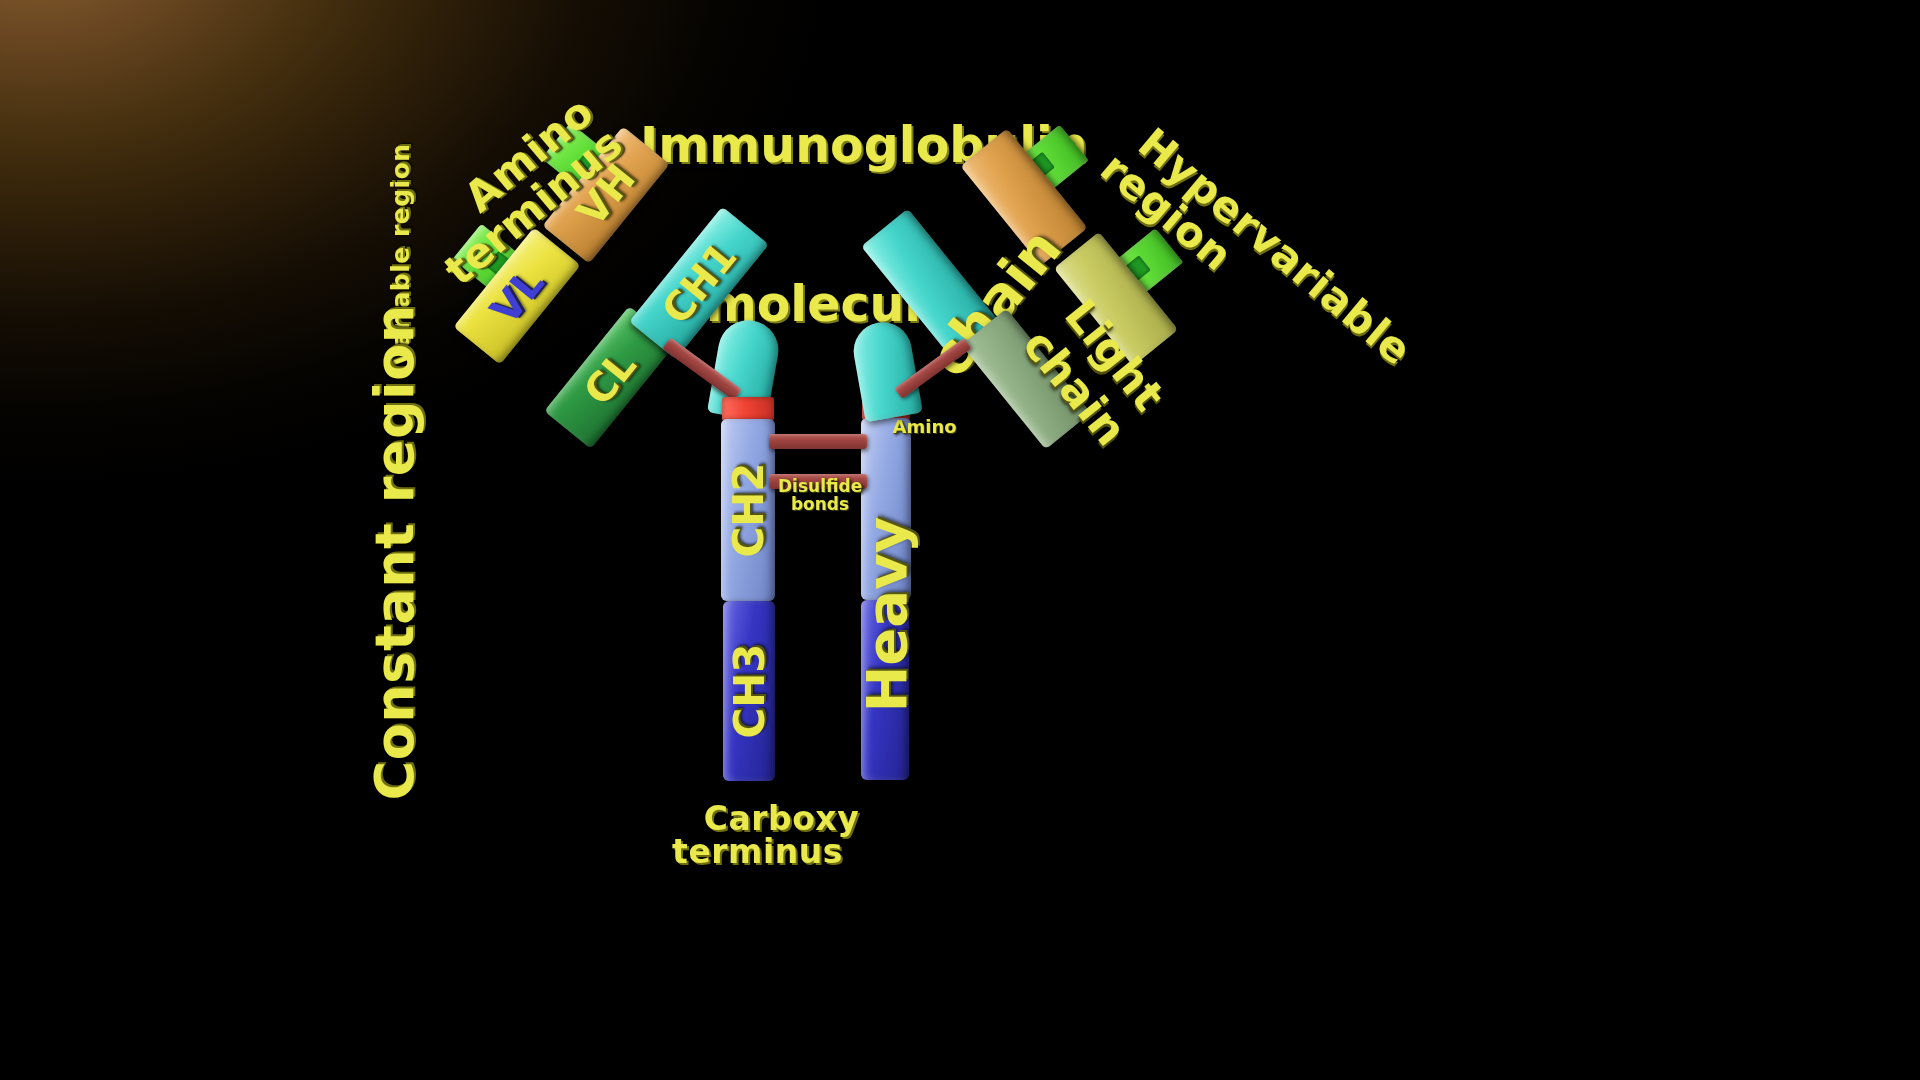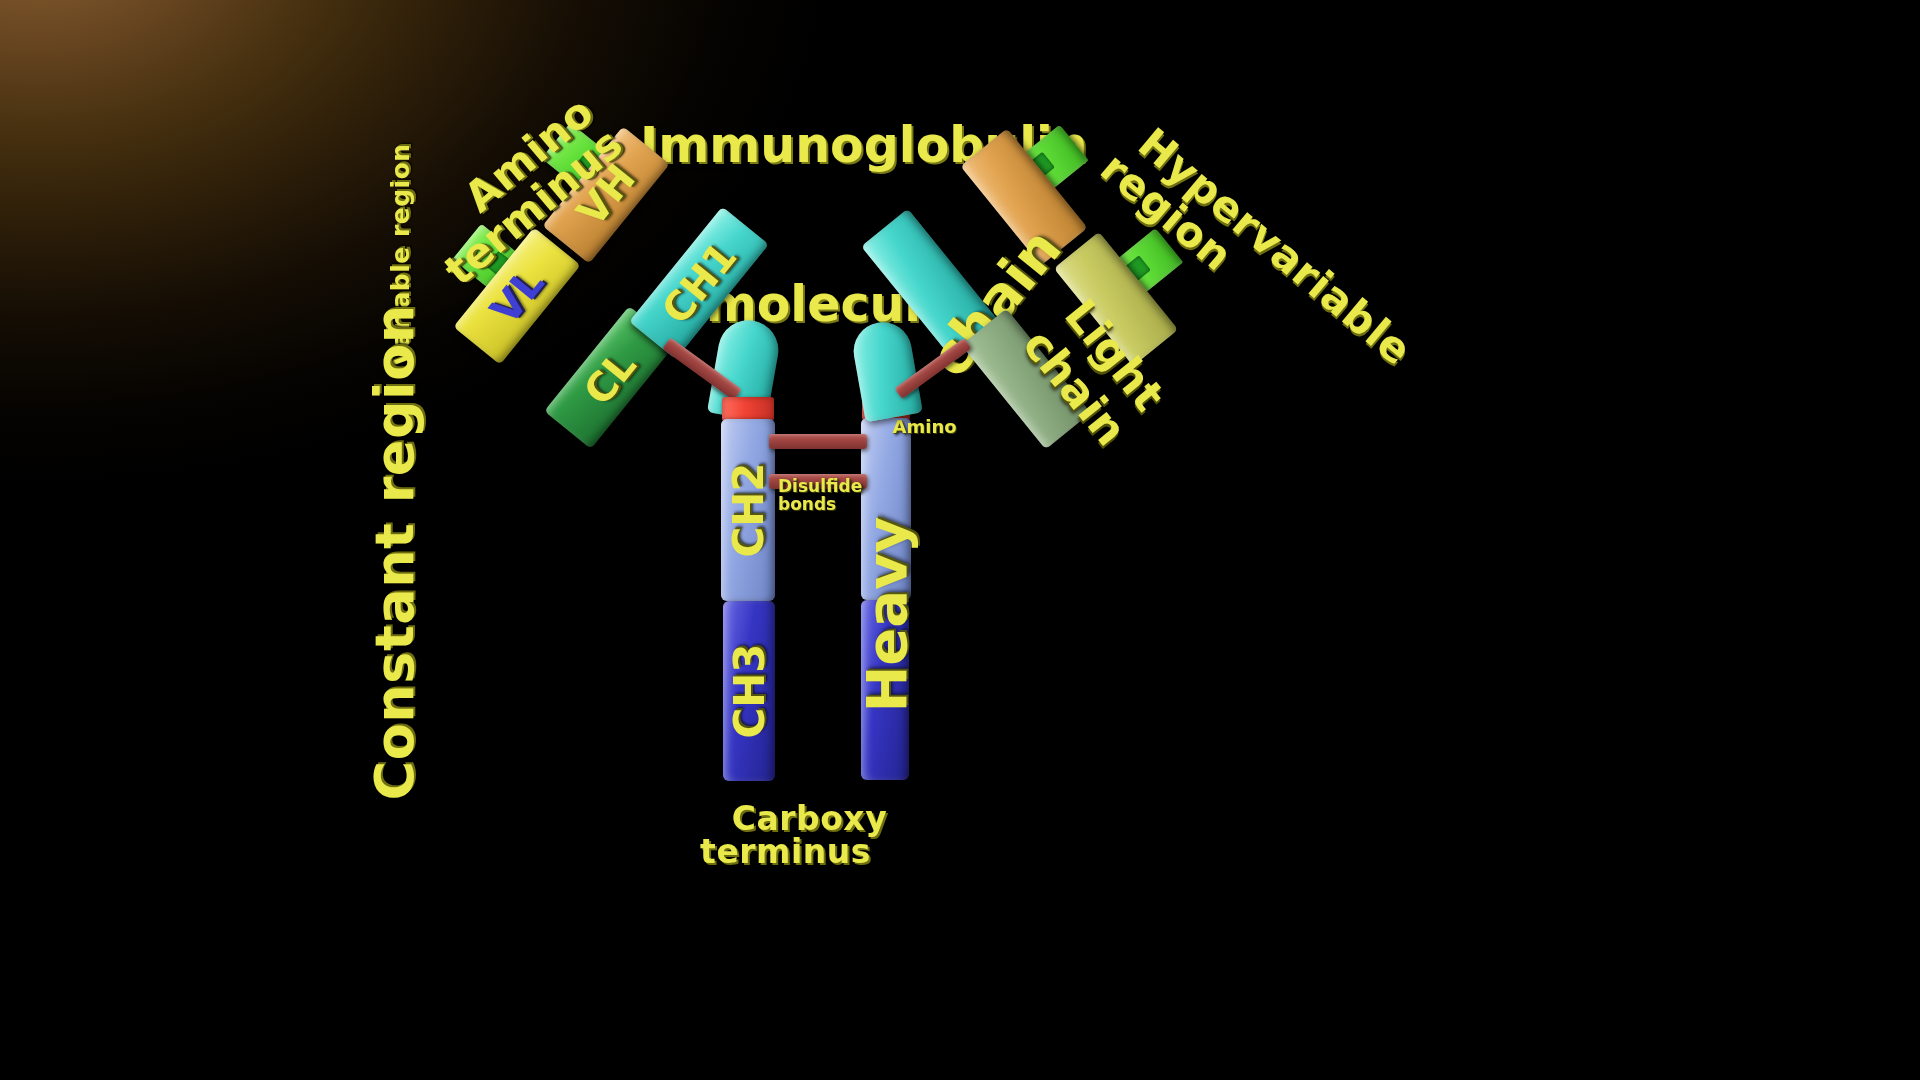--- a/index.html
+++ b/index.html
@@ -79,21 +79,21 @@
     transform-origin:50% 50%;
     box-shadow:inset 0 3px 4px -2px rgba(255,255,255,.35),1px 2px 4px rgba(0,0,0,.6);
   }
   .hingeblock{
     position:absolute;border-radius:3px;
     background:linear-gradient(90deg,#ff6e5e 0%,#f04334 45%,#c22f24 100%);
     box-shadow:inset 0 0 6px rgba(0,0,0,.35),1px 2px 5px rgba(0,0,0,.6);
   }
   .smalllbl{
     position:absolute;color:#e9e94b;font-weight:bold;font-size:17px;
-    text-align:left;line-height:1.08;white-space:pre;
+    text-align:center;line-height:1.08;white-space:pre;
     text-shadow:1px 1px 0 rgba(70,70,8,.9),2px 2px 3px rgba(0,0,0,.9);
   }
 </style>
 </head>
 <body>
 
 <div id="stage">
 
   <div class="lbl title" style="left:640px;top:14px;width:380px;">
     <div>Immunoglobulin</div>
@@ -246,18 +246,18 @@
               transform:rotate(-90deg);transform-origin:50% 50%;">
     <span>Constant region</span>
   </div>
 
   <div class="lbl" style="left:1055px;top:110px;width:250px;font-size:42px;
               transform:rotate(40deg);transform-origin:50% 50%;">
     <span>Hypervariable
 region</span>
   </div>
 
-  <div class="lbl" style="left:673px;top:768px;width:225px;font-size:33px;">
+  <div class="lbl" style="left:645px;top:768px;width:225px;font-size:33px;">
     <span>Carboxy
 terminus</span>
   </div>
 
 </div>
 
 </body></html>

